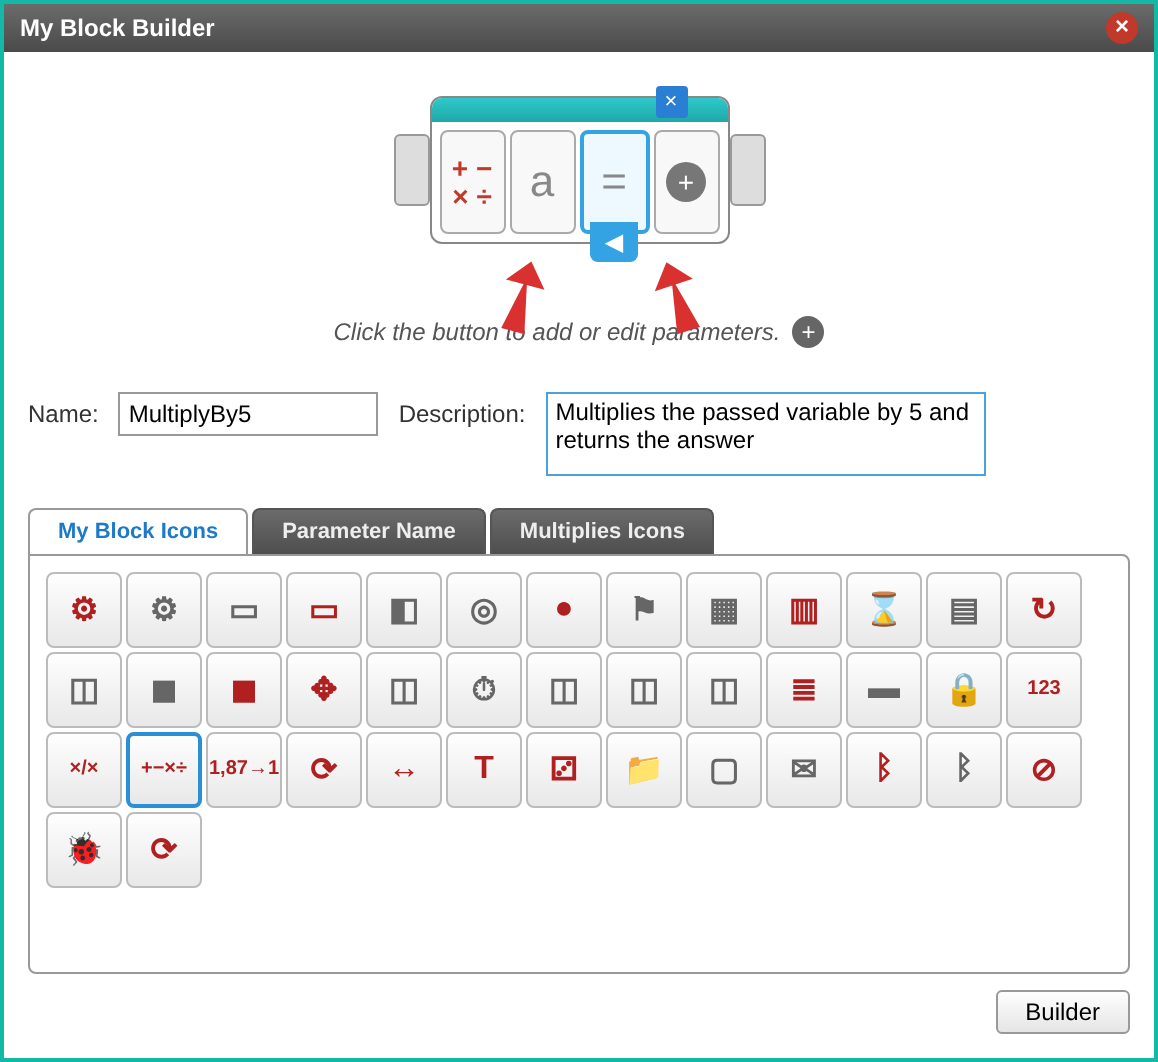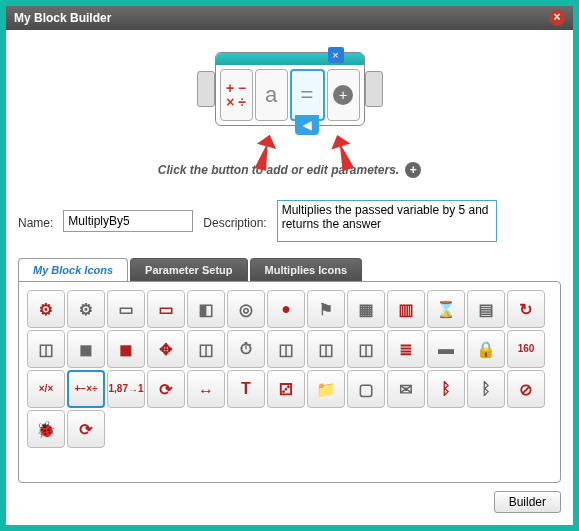--- a/index.html
+++ b/index.html
@@ -4,21 +4,21 @@
 <style>
   * { box-sizing: border-box; margin: 0; padding: 0; }
   body {
     font-family: Tahoma, Arial, sans-serif;
     font-size: 12px;
     background: #fff;
     width: 579px;
     height: 531px;
     overflow: hidden;
   }
-  .window { border: 6px solid #14b8a6; height: 100%; display: flex; flex-direction: column; }
+  .window { border: 2px solid #14b8a6; height: 100%; display: flex; flex-direction: column; }
   .titlebar {
     background: linear-gradient(#6b6b6b, #4a4a4a);
     color: #fff;
     padding: 4px 8px;
     display: flex;
     justify-content: space-between;
     align-items: center;
     font-weight: bold;
     font-size: 12px;
   }
@@ -132,31 +132,30 @@
     border-bottom:12px solid #d93030;
   }
   
   .hint-row {
     margin-top: 36px;
     font-style: italic;
     color: #555;
     display: flex;
     align-items: center;
     gap: 6px;
-    font-weight: bold;
   }
   .hint-plus {
     width: 16px; height: 16px; border-radius: 50%;
     background: #666; color:#fff; text-align:center; line-height:16px; font-size:12px;
     font-style: normal;
   }
   
   .fields-row {
     display: flex;
-    align-items: center;
+    align-items: flex-start;
     gap: 10px;
     margin-top: 22px;
   }
   .fields-row label { padding-top: 4px; color:#333; }
   .fields-row input[type=text] {
     width: 130px; height: 22px;
     border: 1px solid #999;
     padding: 2px 4px;
     font-size: 12px;
   }
@@ -182,21 +181,20 @@
     border-radius: 4px 4px 0 0;
     margin-right: 2px;
     font-weight: bold;
     font-size: 11px;
     cursor: pointer;
   }
   .tab.active {
     background: #fff;
     color: #1e7ac9;
     border-color: #999;
-    font-style: italic;
   }
   .tabpanel {
     border: 1px solid #999;
     border-radius: 0 4px 4px 4px;
     padding: 8px;
     flex: 1;
     overflow: auto;
   }
   .icon-grid {
     display: grid;
@@ -282,21 +280,21 @@
 
     <div class="fields-row">
       <label>Name:</label>
       <input type="text" value="MultiplyBy5" style="">
       <label>Description:</label>
       <textarea style="">Multiplies the passed variable by 5 and returns the answer</textarea>
     </div>
 
     <div class="tabs">
       <div class="tab active">My Block Icons</div>
-      <div class="tab">Parameter Setup</div>
+      <div class="tab">Parameter Name</div>
       <div class="tab">Multiplies Icons</div>
     </div>
     <div class="tabpanel">
       <div class="icon-grid" id="icon-grid">
           <div class="icon-cell">
             <span class="" style="white-space: pre;">⚙</span>
           </div>
           <div class="icon-cell gray">
             <span class="" style="white-space: pre;">⚙</span>
           </div>
@@ -363,21 +361,21 @@
           <div class="icon-cell">
             <span class="" style="white-space: pre;">≣</span>
           </div>
           <div class="icon-cell gray">
             <span class="" style="white-space: pre;">▬</span>
           </div>
           <div class="icon-cell gray">
             <span class="" style="white-space: pre;">🔒</span>
           </div>
           <div class="icon-cell">
-            <span class="mini" style="white-space: pre;">160</span>
+            <span class="mini" style="white-space: pre;">123</span>
           </div>
           <div class="icon-cell">
             <span class="mini" style="white-space: pre;">×/×</span>
           </div>
           <div class="icon-cell sel">
             <span class="mini" style="white-space: pre;">+−×÷</span>
           </div>
           <div class="icon-cell">
             <span class="mini" style="white-space: pre;">1,87→1</span>
           </div>

